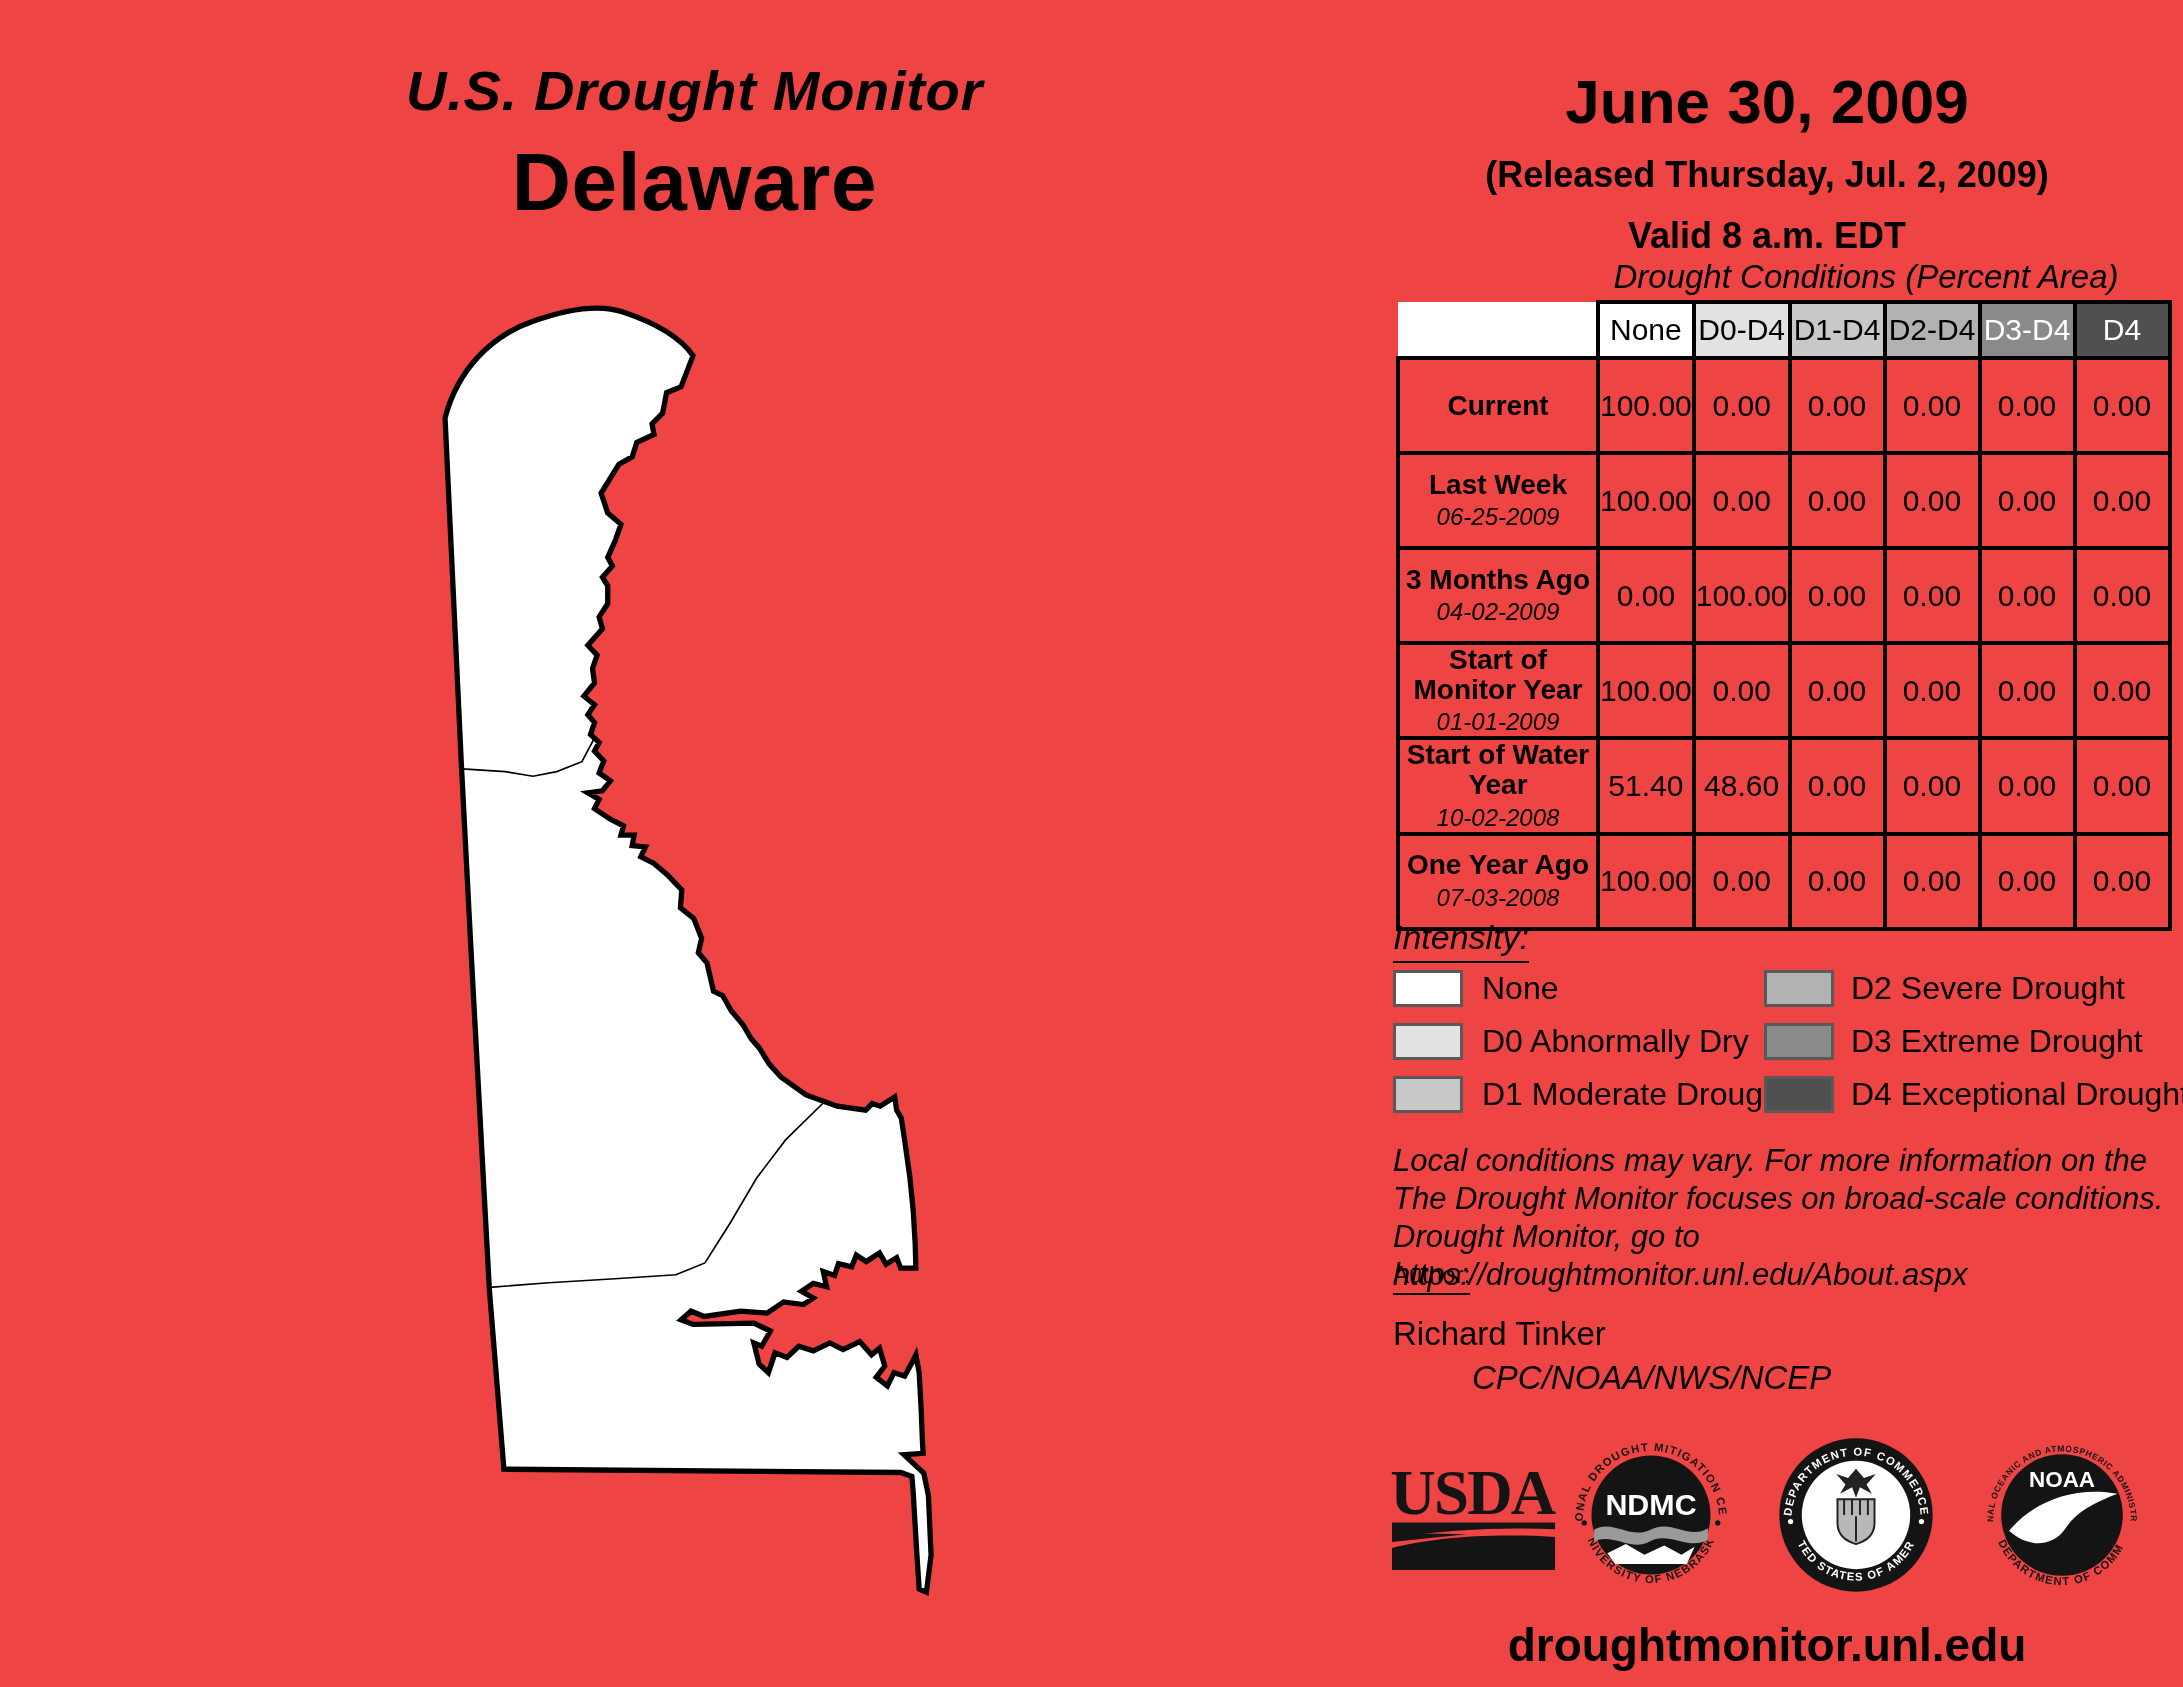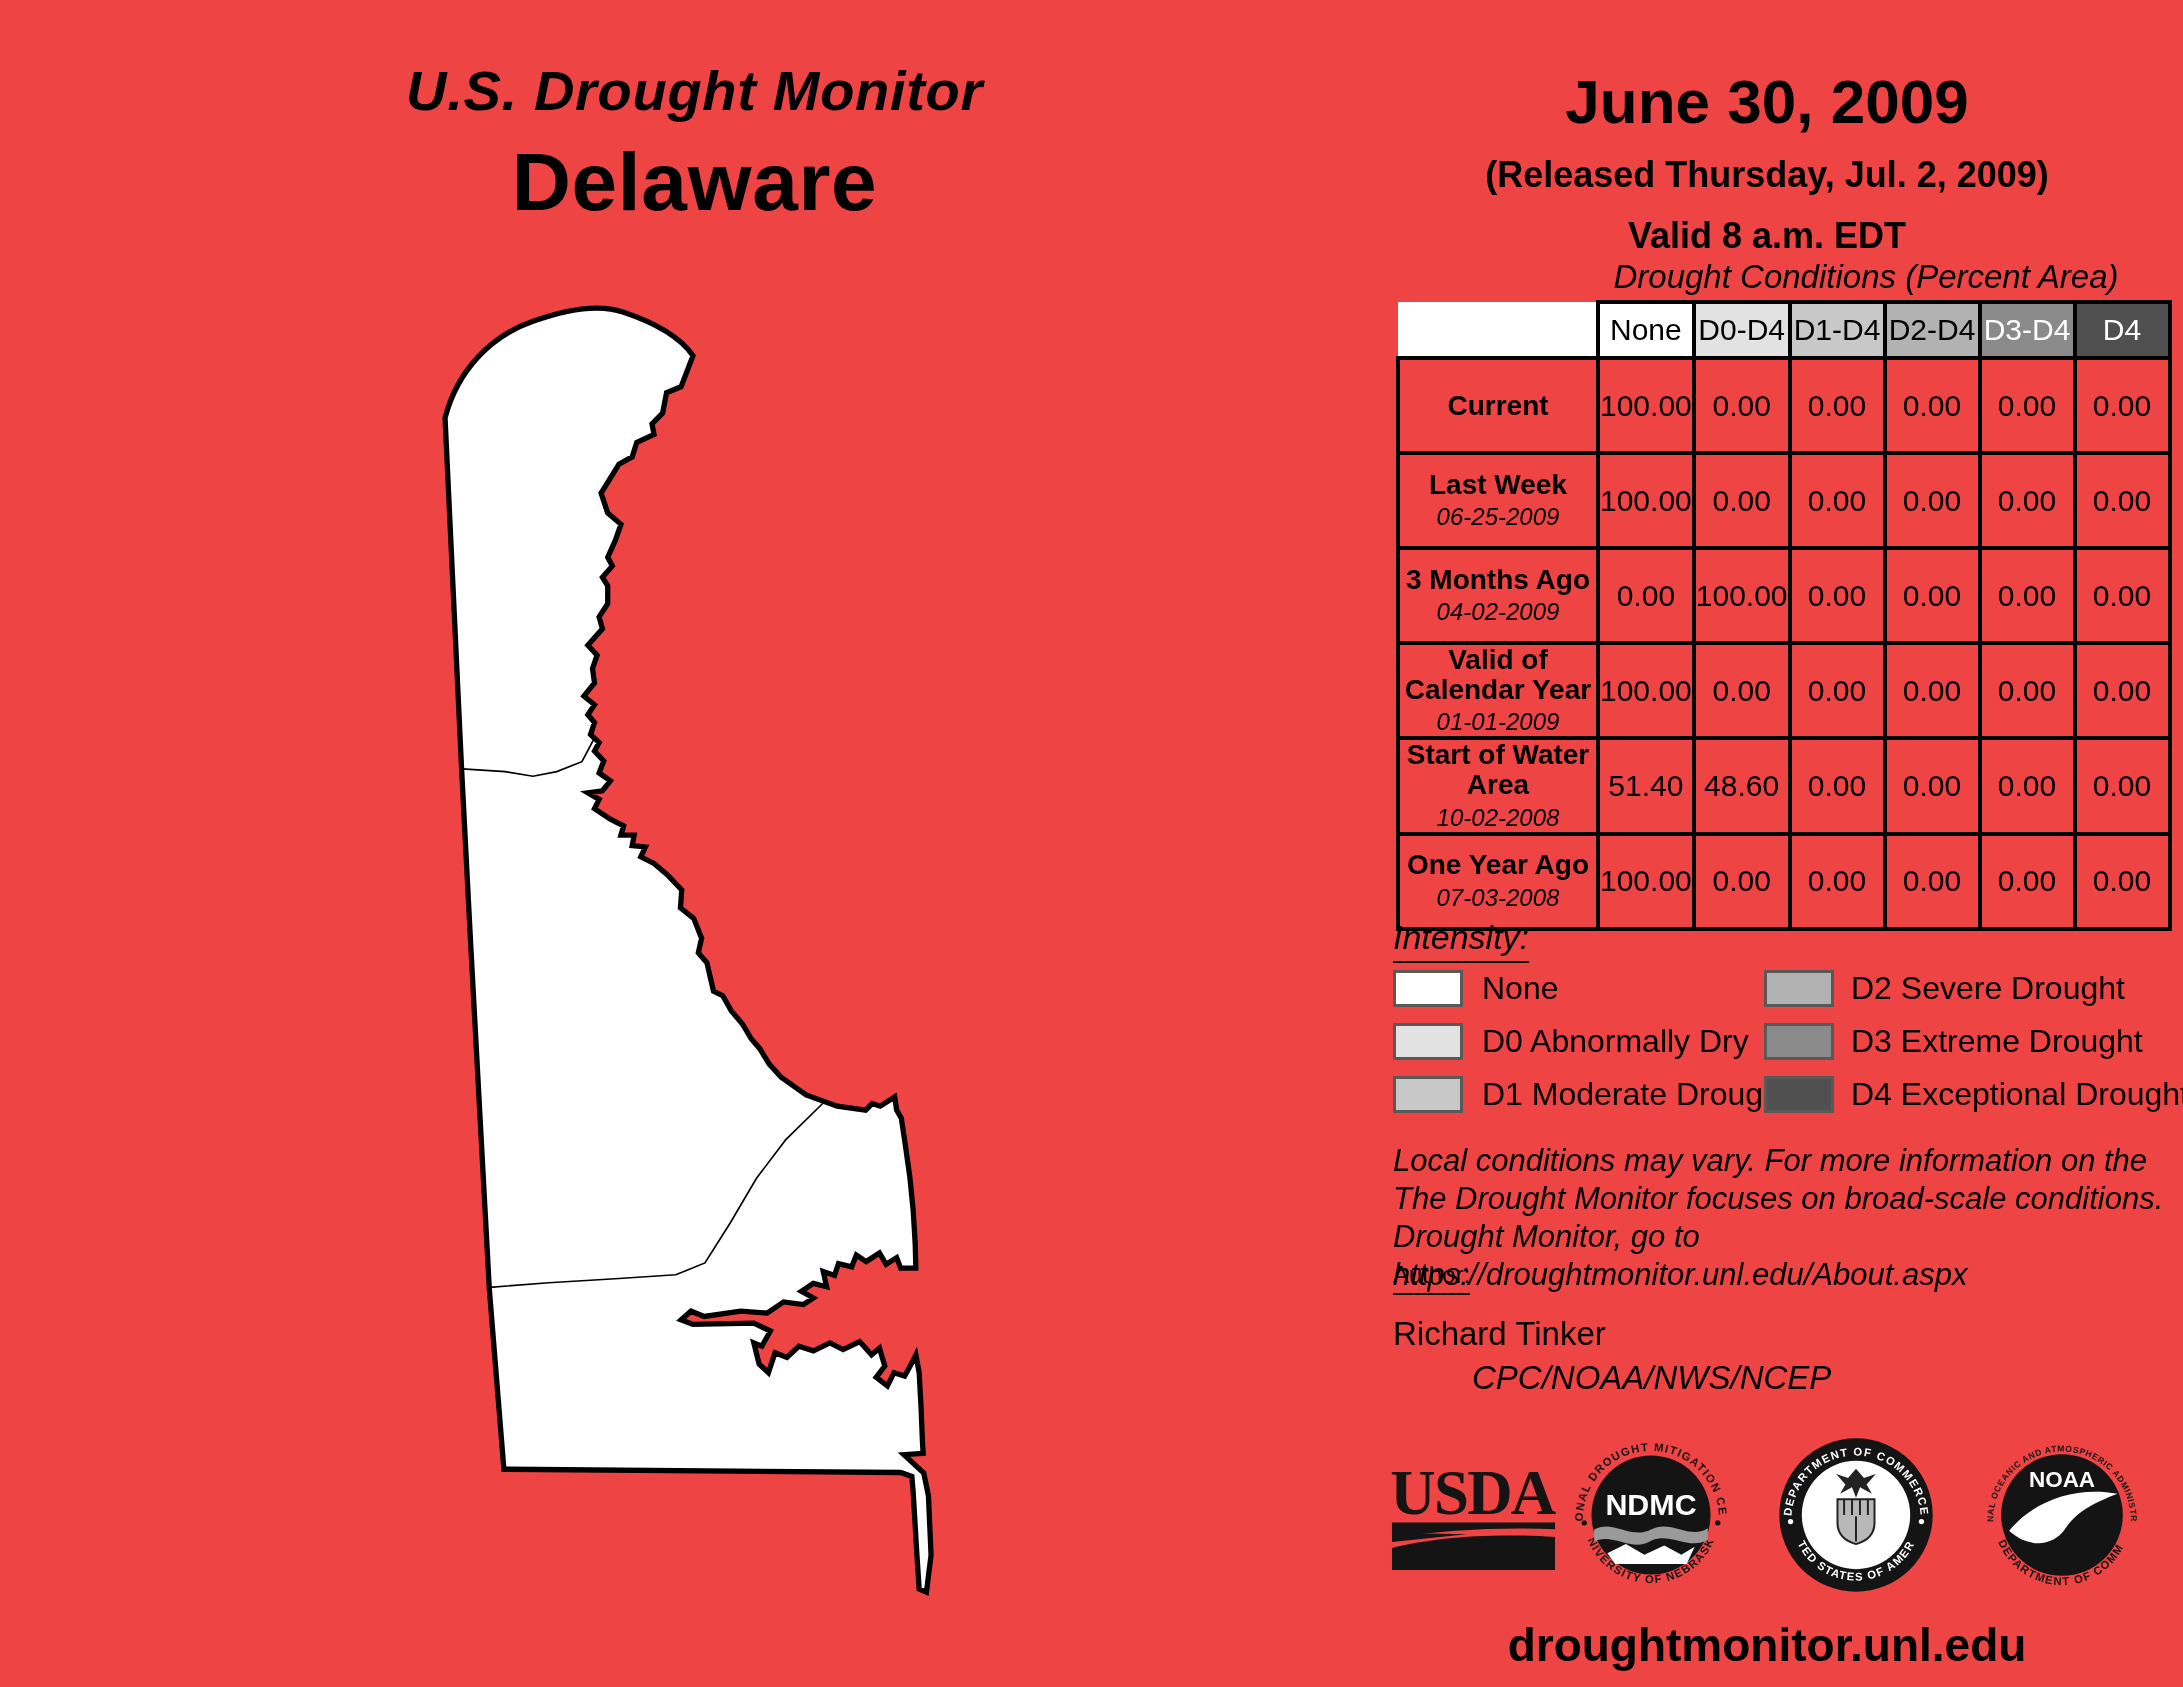--- a/index.html
+++ b/index.html
@@ -146,33 +146,33 @@
       </td>
       <td class="val">0.00</td>
       <td class="val">100.00</td>
       <td class="val">0.00</td>
       <td class="val">0.00</td>
       <td class="val">0.00</td>
       <td class="val">0.00</td>
     </tr>
     <tr>
       <td class="lab">
-        <div class="row-label">Valid of Calendar Year</div>
+        <div class="row-label">Start of Monitor Year</div>
         <div class="row-date">01-01-2009</div>
       </td>
       <td class="val">100.00</td>
       <td class="val">0.00</td>
       <td class="val">0.00</td>
       <td class="val">0.00</td>
       <td class="val">0.00</td>
       <td class="val">0.00</td>
     </tr>
     <tr>
       <td class="lab">
-        <div class="row-label">Start of Water Area</div>
+        <div class="row-label">Start of Water Year</div>
         <div class="row-date">10-02-2008</div>
       </td>
       <td class="val">51.40</td>
       <td class="val">48.60</td>
       <td class="val">0.00</td>
       <td class="val">0.00</td>
       <td class="val">0.00</td>
       <td class="val">0.00</td>
     </tr>
     <tr>

